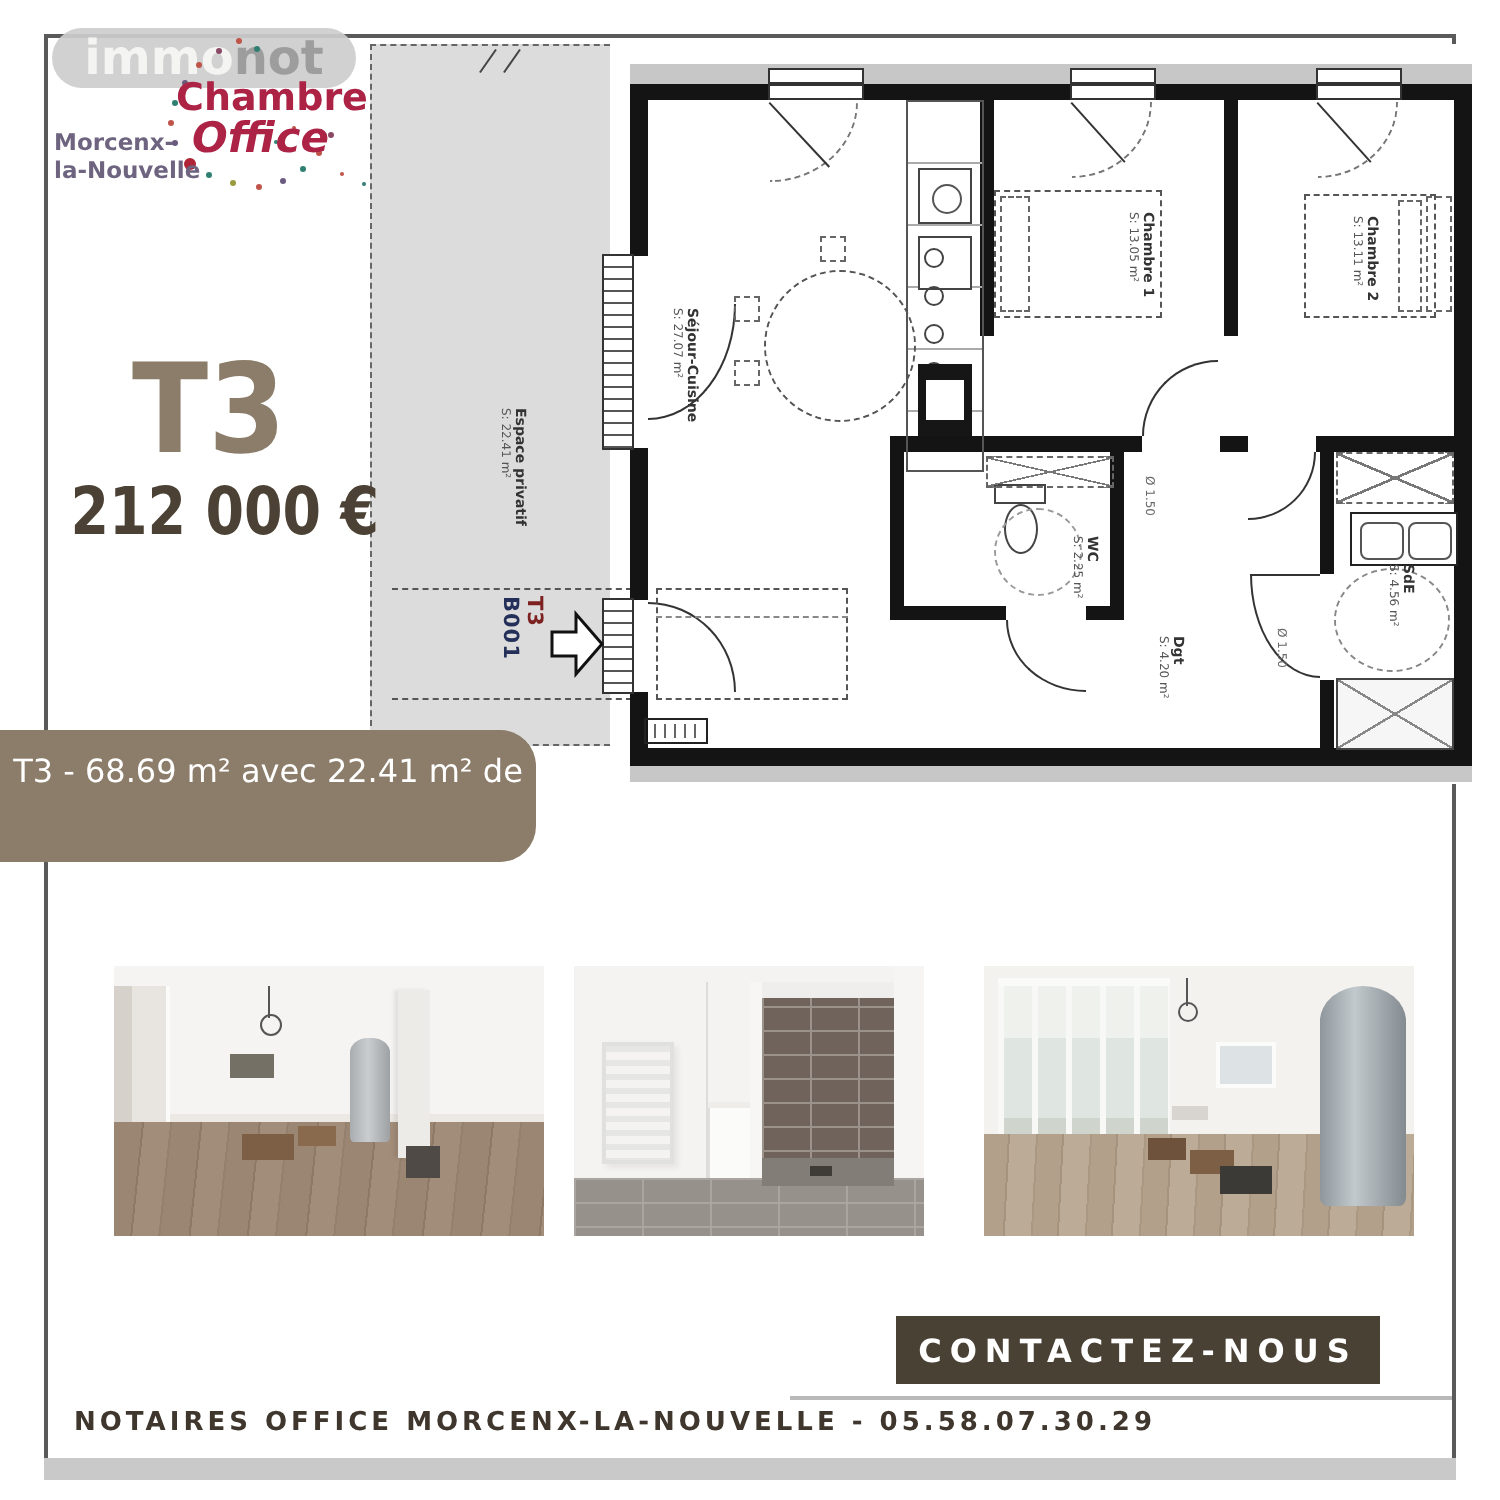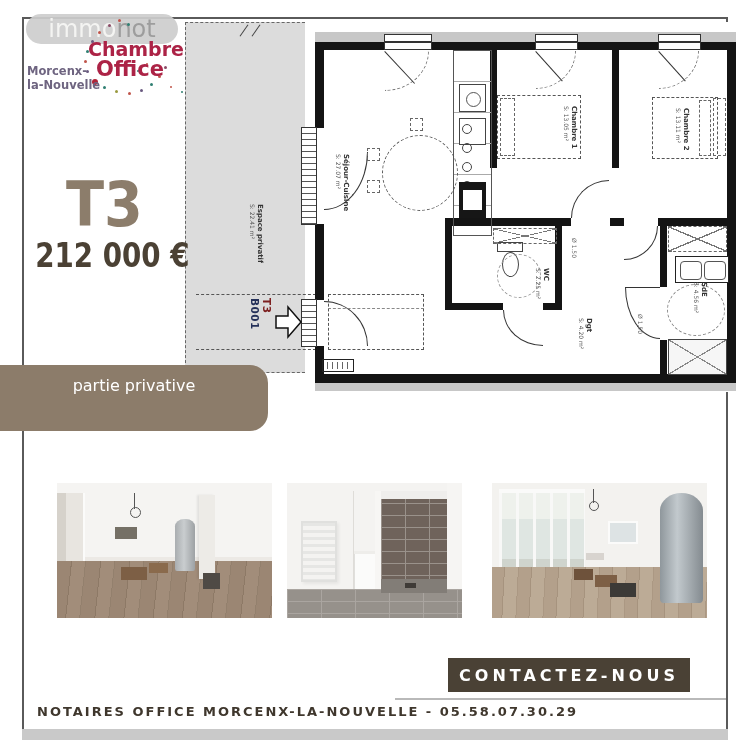--- a/index.html
+++ b/index.html
@@ -2,25 +2,25 @@
 <html><head>
 <meta charset="utf-8">
 <style>
   html,body{margin:0;padding:0;}
   body{width:750px;height:750px;background:#fff;font-family:"DejaVu Sans","Liberation Sans",sans-serif;position:relative;overflow:hidden;}
   .abs{position:absolute;}
   
   #frame{left:22px;top:17px;width:702px;height:714px;border:2px solid #5a5a5a;border-bottom:none;}
   #bottom-band{left:22px;top:729px;width:706px;height:11px;background:#c9c9c9;}
   
-  #immonot{left:26px;top:14px;width:152px;height:30px;background:rgba(205,205,205,.92);border-radius:16px;text-align:center;line-height:30px;font-weight:400;font-size:24px;letter-spacing:0;}
+  #immonot{left:26px;top:14px;width:152px;height:30px;background:rgba(205,205,205,.92);border-radius:16px;text-align:center;line-height:30px;font-weight:700;font-size:24px;letter-spacing:0;}
   #immonot .p1{color:#f4f4f2;}
   #immonot .p2{color:#9d9d9d;}
   #no-line1{left:88px;top:38px;font-size:19px;font-weight:800;color:#ac2346;}
-  #no-line2{left:96px;top:57px;font-size:21px;font-weight:800;color:#ac2346;}
+  #no-line2{left:96px;top:57px;font-size:21px;font-weight:800;color:#ac2346;font-style:italic;}
   #no-loc{left:27px;top:64px;font-size:11.5px;font-weight:700;color:#6e6480;line-height:1.25;}
   .dot{position:absolute;border-radius:50%;}
   
   #type-label{left:22px;top:168px;width:165px;text-align:center;font-size:62px;font-weight:800;color:#8c7d6b;transform:scaleX(.9);}
   #price-label{left:22px;top:236px;width:165px;text-align:center;font-size:33px;font-weight:800;color:#4b4134;transform:scaleX(.84);white-space:nowrap;}
   
   #banner{left:0;top:365px;width:268px;height:66px;background:#8c7c6a;border-radius:0 18px 18px 0;color:#fff;text-align:center;font-size:16px;line-height:1.45;padding-top:9px;box-sizing:border-box;}
   
   #plan{left:185px;top:22px;width:560px;height:370px;background:#fff;}
   #plan .w{position:absolute;background:#141414;}
@@ -225,21 +225,21 @@
   <div class="abs" id="no-loc">
     <span>Morcenx-</span><br>
     <span>la-Nouvelle</span>
   </div>
 </div>
 
 <div class="abs" id="type-label">T3</div>
 <div class="abs" id="price-label">212 000 €</div>
 
 <div class="abs" id="banner">
-  <div>partie privative</div>
+  <div>T3 - 68.69 m²  avec 22.41 m² de</div>
 </div>
 
 <div class="photo" style="left:57px;width:215px;">
   <div style="left:0;top:0;width:100%;height:100%;background:linear-gradient(#f5f4f2 0 55%,#ece9e5 55% 60%,#e7e3dd 60%);"></div>
   <div style="left:0;top:10px;width:26px;height:85px;background:#e8e5e0;border-right:2px solid #fbfbfa;"></div>
   <div style="left:0;top:10px;width:9px;height:85px;background:#d6d2cb;"></div>
   <div style="left:58px;top:44px;width:22px;height:12px;background:#757066;"></div>
   <div style="left:0;top:78px;width:100%;height:57px;background:repeating-linear-gradient(96deg,#9b8673 0 14px,#8d7966 14px 15px,#a28d7a 15px 28px,#93806d 28px 29px);"></div>
   <div style="left:118px;top:36px;width:20px;height:52px;background:linear-gradient(90deg,#a9adb0,#c9cdcf 45%,#9da1a4);border-radius:45% 45% 10% 10%/14% 14% 5% 5%;"></div>
   <div style="left:142px;top:12px;width:16px;height:84px;background:#edebe7;box-shadow:-2px 0 2px rgba(0,0,0,.08);"></div>

